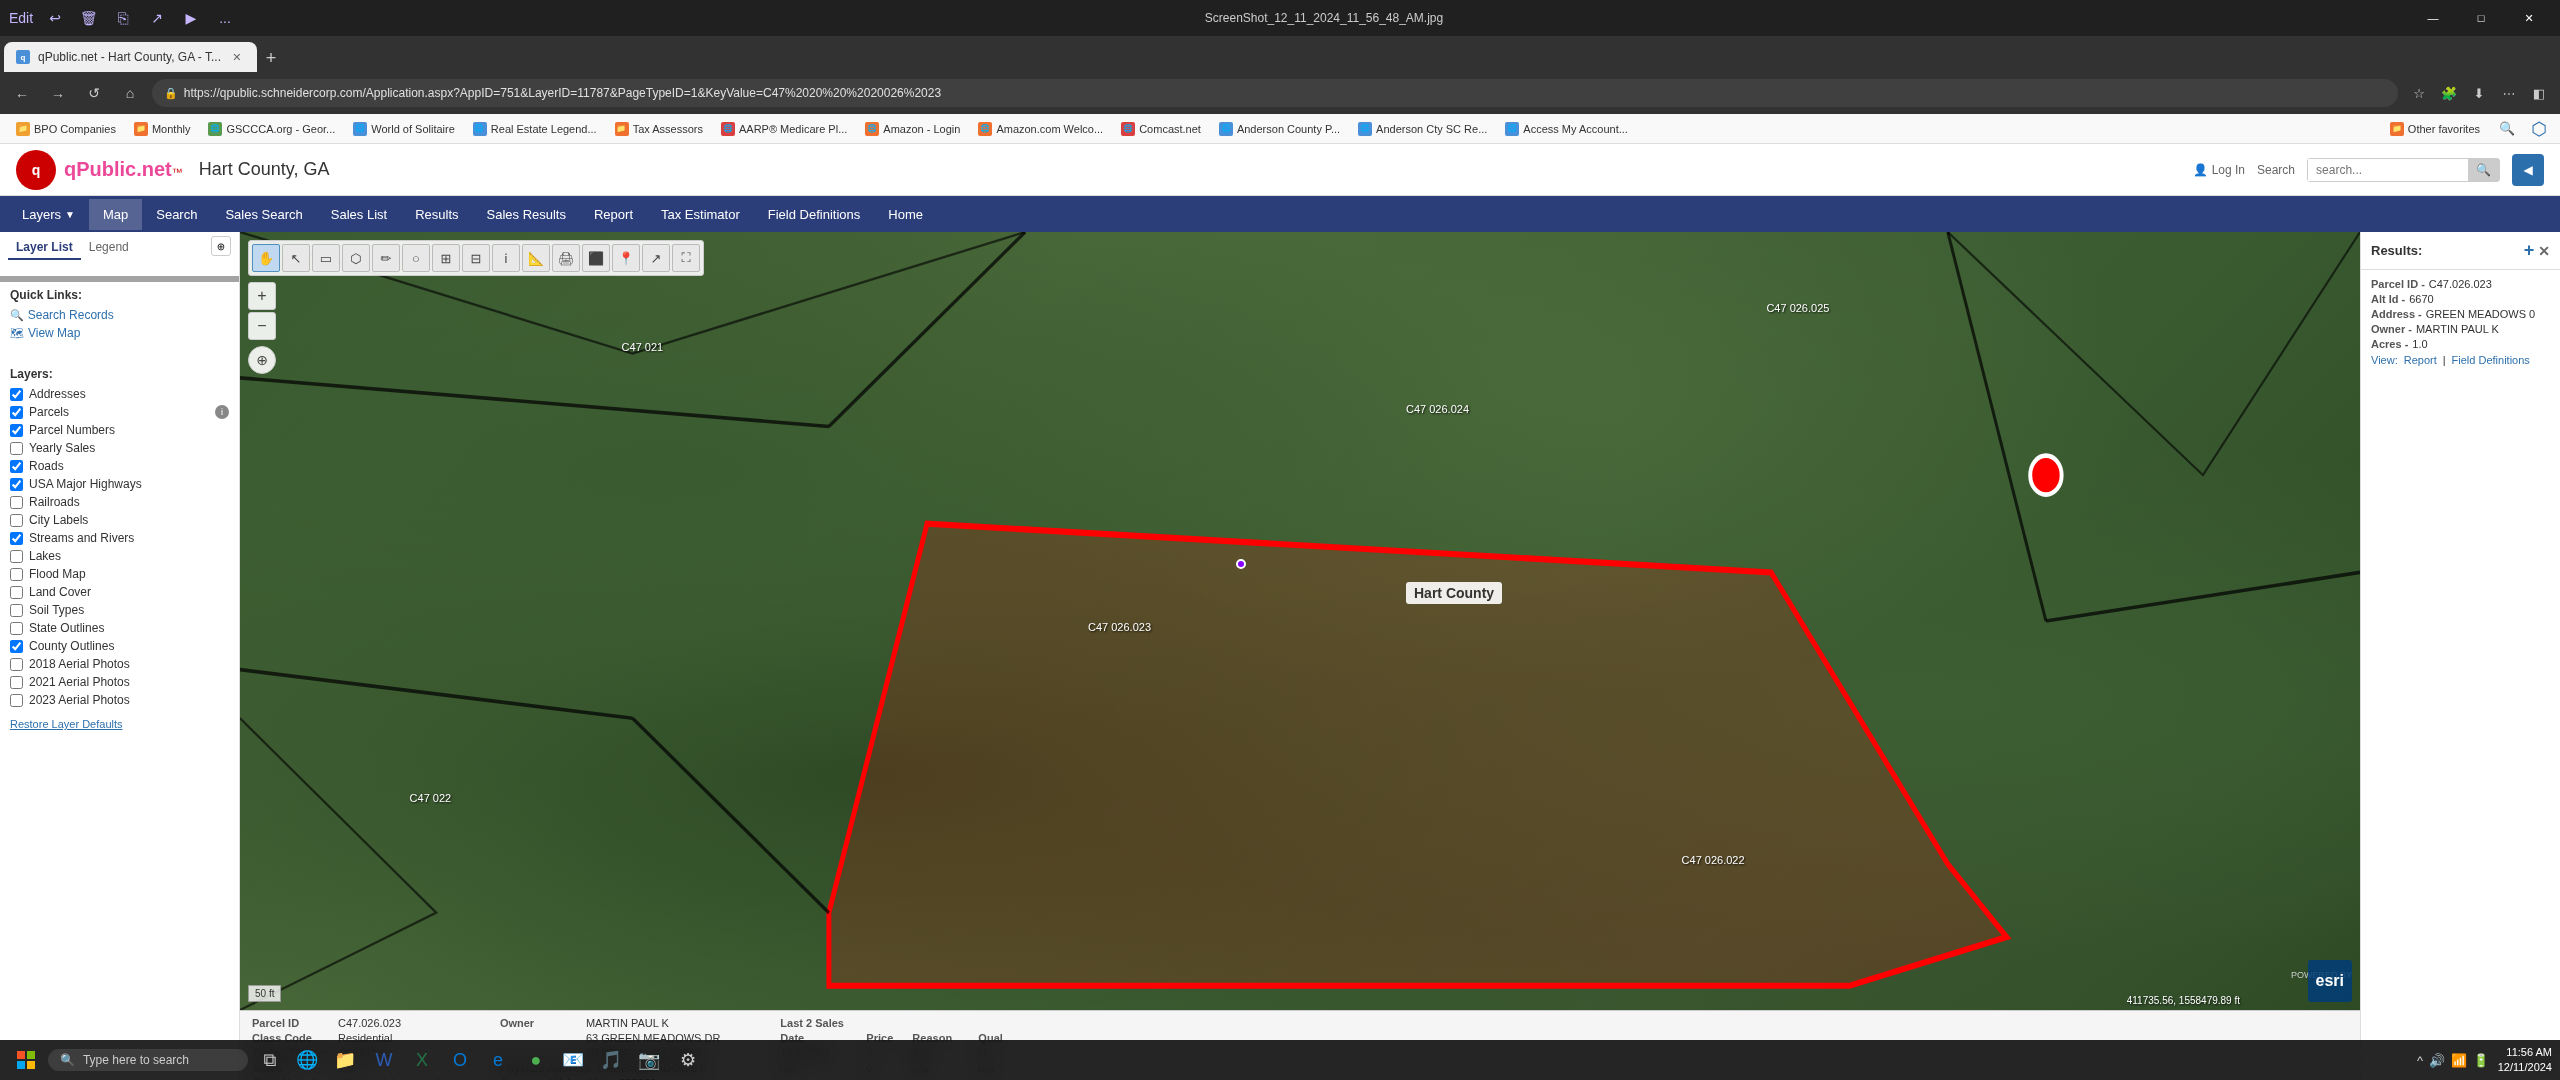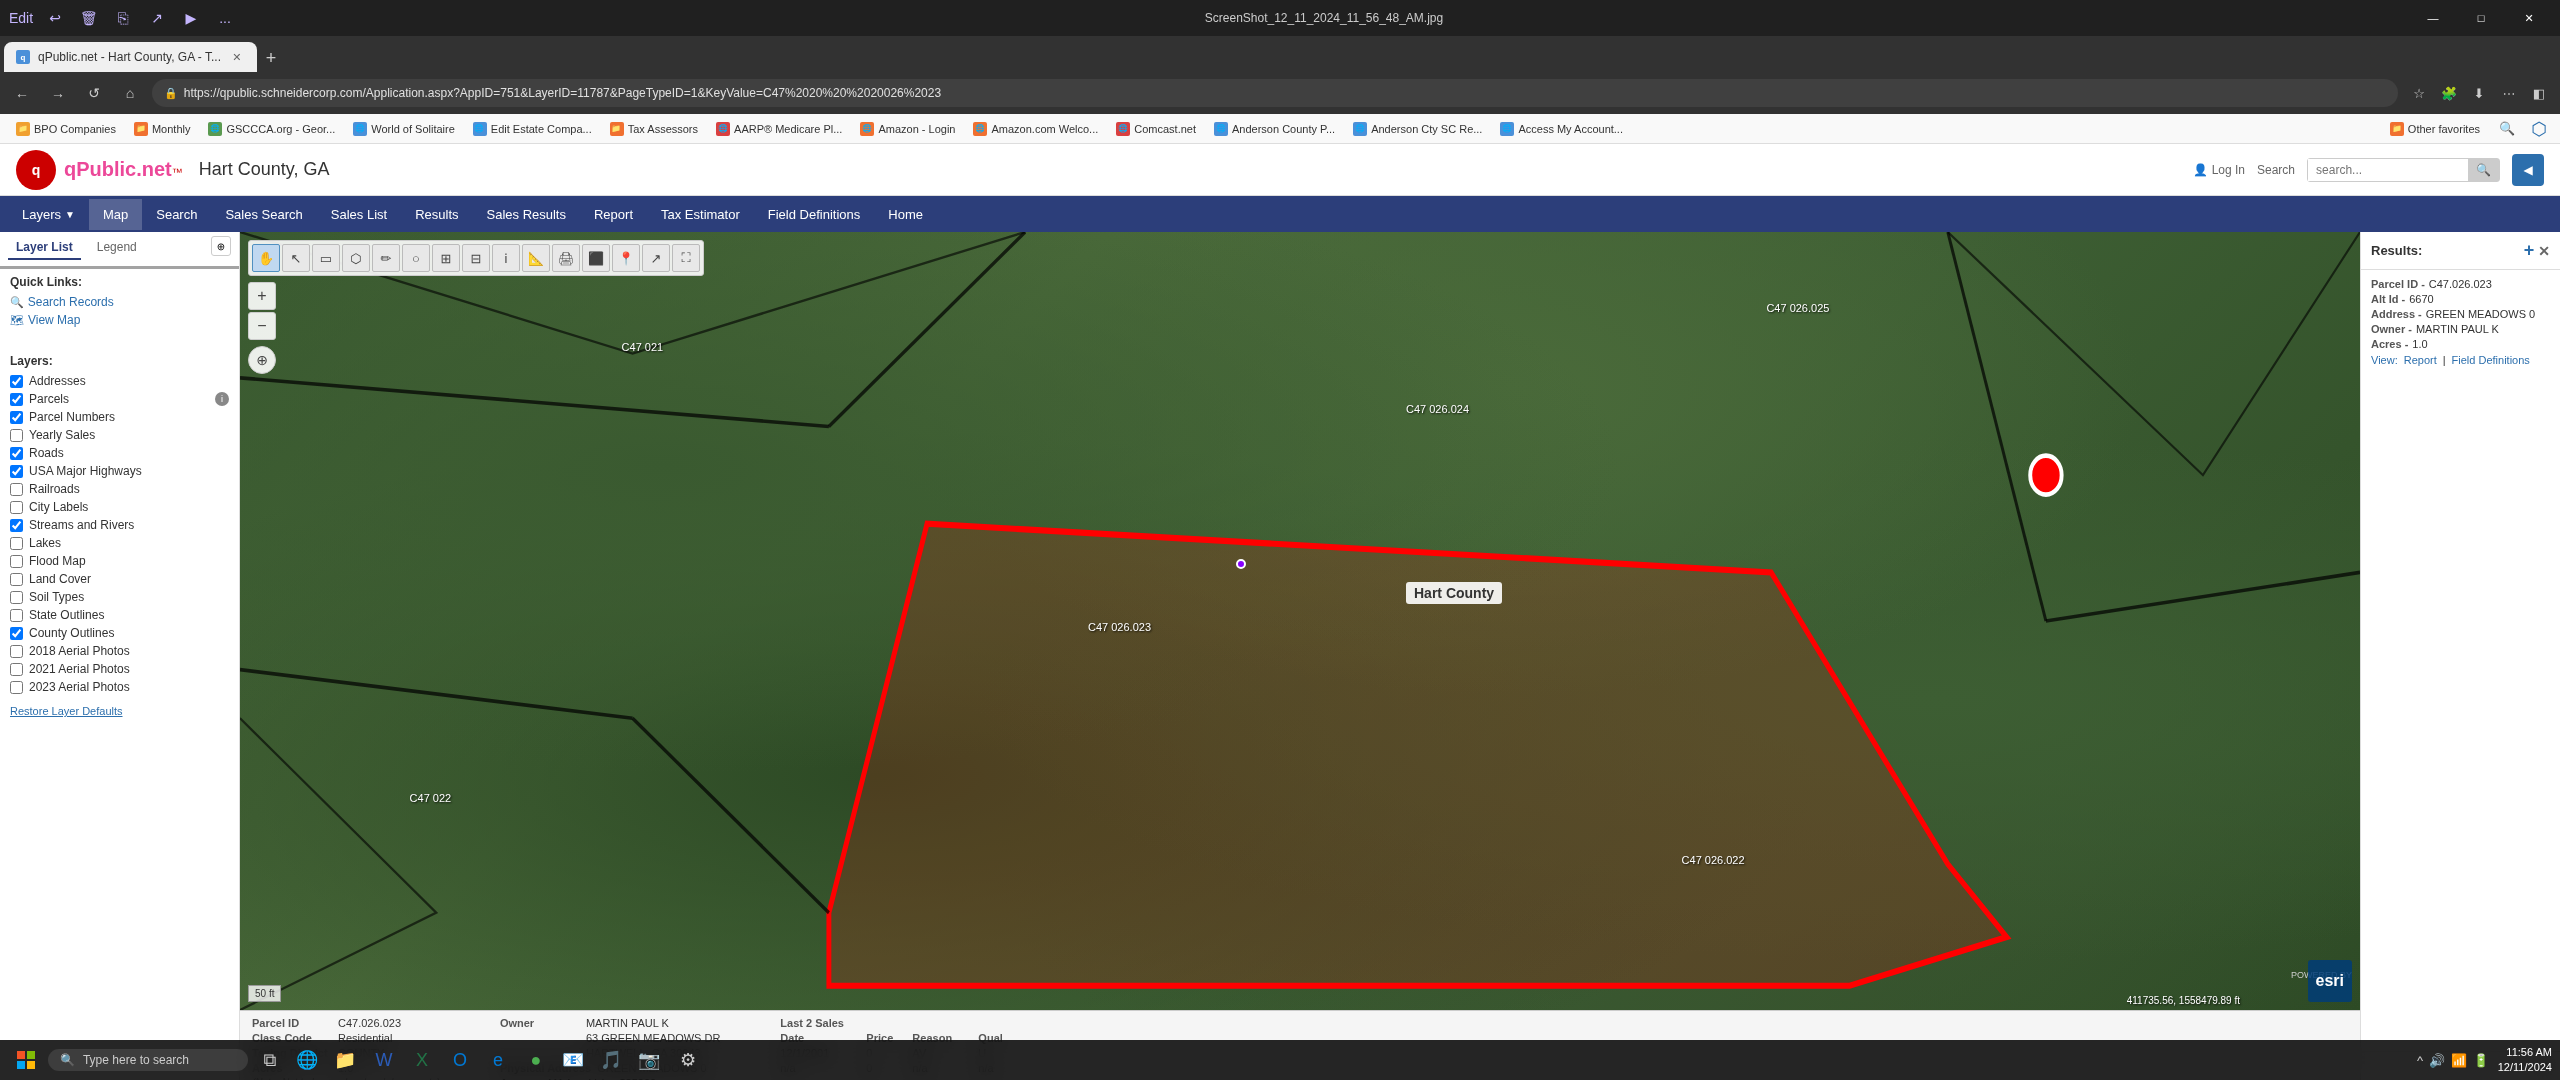--- a/index.html
+++ b/index.html
@@ -111,21 +111,21 @@
     
     #sidebar {
       width: 240px;
       background: #fff;
       border-right: 1px solid #ddd;
       display: flex;
       flex-direction: column;
       overflow-y: auto;
       flex-shrink: 0;
     }
-    .sidebar-tabs { display: flex; border-bottom: 3px solid #a3a3a3; padding: 4px 8px 6px; gap: 8px; }
+    .sidebar-tabs { display: flex; border-bottom: 6px solid #a3a3a3; padding: 4px 8px 16px; }
     .sidebar-tab { padding: 4px 8px; font-size: 12px; cursor: pointer; color: #666; border-bottom: 2px solid transparent; }
     .sidebar-tab.active { color: #2c3e7a; border-bottom-color: #2c3e7a; font-weight: bold; }
     .sidebar-locate { width: 20px; height: 20px; border: 1px solid #ccc; border-radius: 3px; display: flex; align-items: center; justify-content: center; cursor: pointer; font-size: 10px; margin-left: auto; }
 
     .quick-links { padding: 6px 10px; }
     .quick-links-title { font-size: 12px; font-weight: bold; color: #333; margin-bottom: 4px; }
     .quick-link { display: flex; align-items: center; gap: 4px; color: #2c6fad; font-size: 12px; cursor: pointer; padding: 2px 0; }
     .ql-icon { color: #2c6fad; font-size: 11px; }
 
     .layers-section { padding: 4px 10px; margin-top: 15px; }
@@ -436,21 +436,21 @@
   <div class="bm-item">
     <div class="bm-icon green">🌐</div>
     <span>GSCCCA.org - Geor...</span>
   </div>
   <div class="bm-item">
     <div class="bm-icon blue">🌐</div>
     <span>World of Solitaire</span>
   </div>
   <div class="bm-item">
     <div class="bm-icon blue">🌐</div>
-    <span>Edit Estate Compa...</span>
+    <span>Real Estate Legend...</span>
   </div>
   <div class="bm-item">
     <div class="bm-icon orange">📁</div>
     <span>Tax Assessors</span>
   </div>
   <div class="bm-item">
     <div class="bm-icon red">🌐</div>
     <span>AARP® Medicare Pl...</span>
   </div>
   <div class="bm-item">

